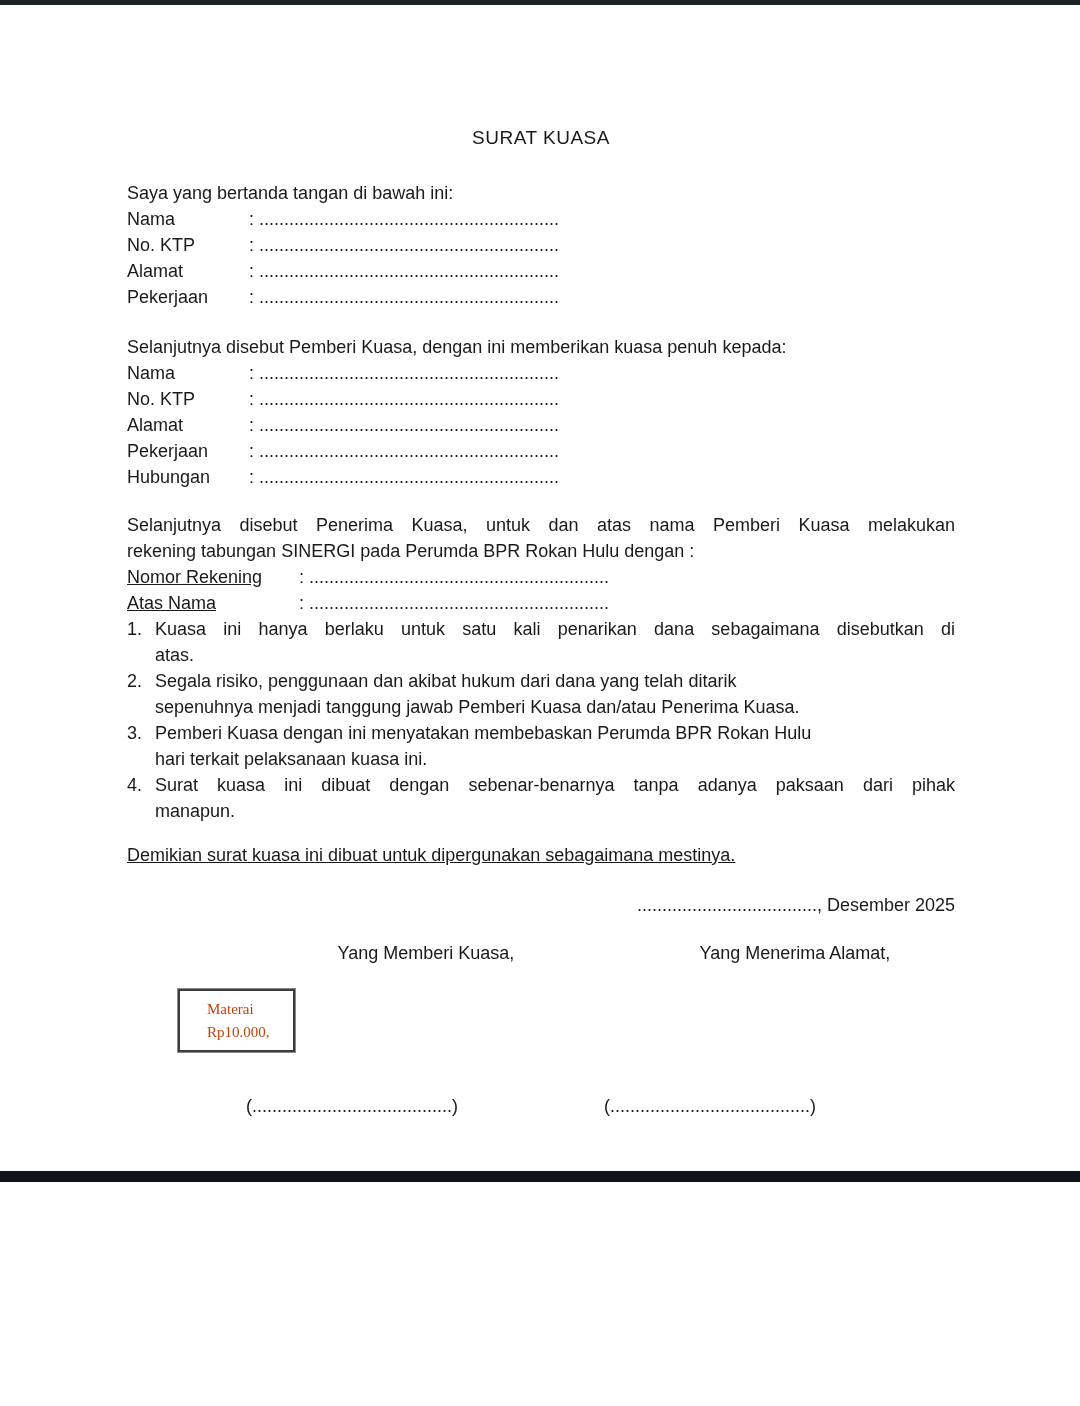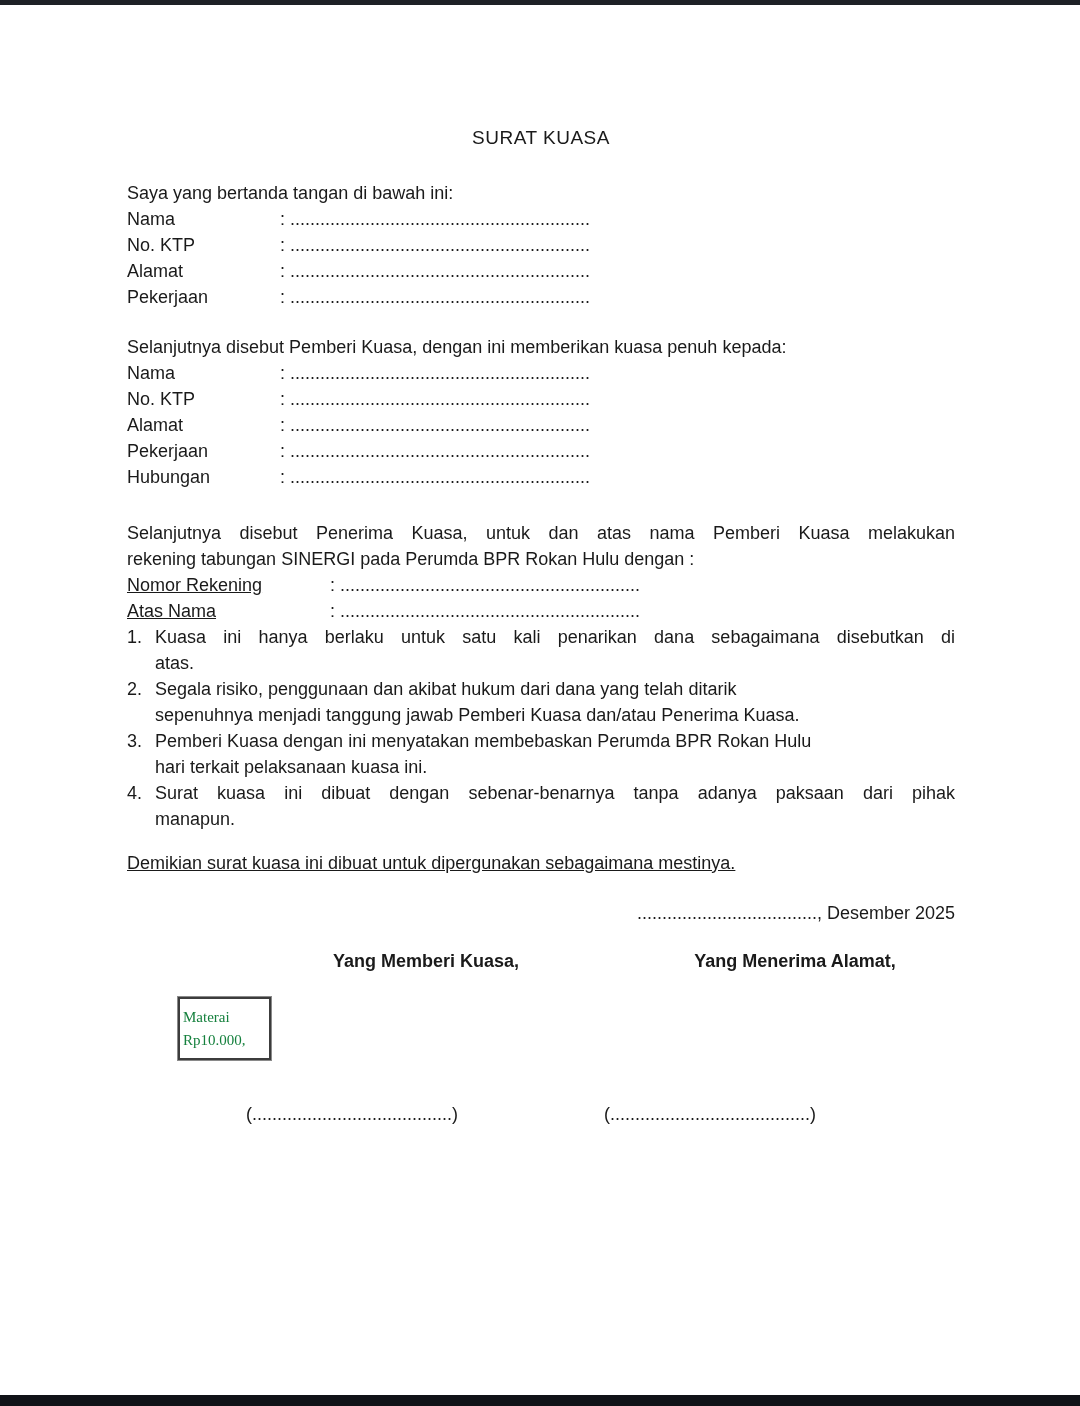--- a/index.html
+++ b/index.html
@@ -1,19 +1,19 @@
 <!DOCTYPE html>
 <html><head>
 <meta charset="utf-8">
 <style>
   html, body { margin: 0; padding: 0; background: #ffffff; }
   .page {
     position: relative;
     width: 1080px;
-    height: 1406px;
+    height: 1182px;
     background: #ffffff;
     font-family: "Liberation Sans", sans-serif;
     color: #1a1a1a;
     overflow: hidden;
   }
   .bar-top {
     position: absolute; top: 0; left: 0;
     width: 100%; height: 5px; background: #1e2126;
   }
   .bar-bottom {
@@ -29,49 +29,49 @@
     font-size: 18px;
     line-height: 26px;
   }
   .title {
     margin-top: 125px;
     text-align: center;
     font-size: 19px;
     letter-spacing: 0.5px;
   }
   .intro1 { margin-top: 29px; }
-  .field-row { display: flex; gap: 31px; }
+  .field-row { display: flex; }
   .f-label { flex: none; width: 122px; }
   .f-label-wide { flex: none; width: 172px; text-decoration: underline; }
   .f-value { white-space: nowrap; overflow: hidden; }
   .gap24 { margin-top: 24px; }
-  .gap22 { margin-top: 30px; }
+  .gap22 { margin-top: 22px; }
   .pline { text-align: justify; }
   .stretch { text-align-last: justify; }
   .term { display: flex; }
   .t-num { flex: none; width: 28px; }
   .t-lines { flex: 1 1 auto; min-width: 0; }
   .closing { margin-top: 18px; text-decoration: underline; }
   .date-line { margin-top: 24px; text-align: right; }
   .sig-labels { position: relative; margin-top: 22px; height: 26px; }
-  .sig-labels span { position: absolute; transform: translateX(-50%); white-space: nowrap; font-weight: bold; }
+  .sig-labels span { position: absolute; transform: translateX(-50%); white-space: nowrap; }
   .sig-label-left { left: 299px; }
   .sig-label-right { left: 668px; }
   .stamp-box {
     margin-top: 23px;
     margin-left: 51px;
     width: 86px;
     height: 52px;
     border: 2px solid #3c3c3c;
     outline: 1px solid #8a8a8a;
-    padding: 7px 0 0 3px;
+    padding: 7px 0 0 27px;
     font-family: "Liberation Serif", serif;
     font-size: 15px;
     line-height: 23px;
-    color: #15803d;
+    color: #c2410c;
   }
   .sig-lines { position: relative; margin-top: 41px; height: 26px; }
   .sig-lines span { position: absolute; transform: translateX(-50%); white-space: nowrap; }
   .sig-line-left { left: 225px; }
   .sig-line-right { left: 583px; }
 </style>
 </head>
 <body>
 
 <div class="page">

